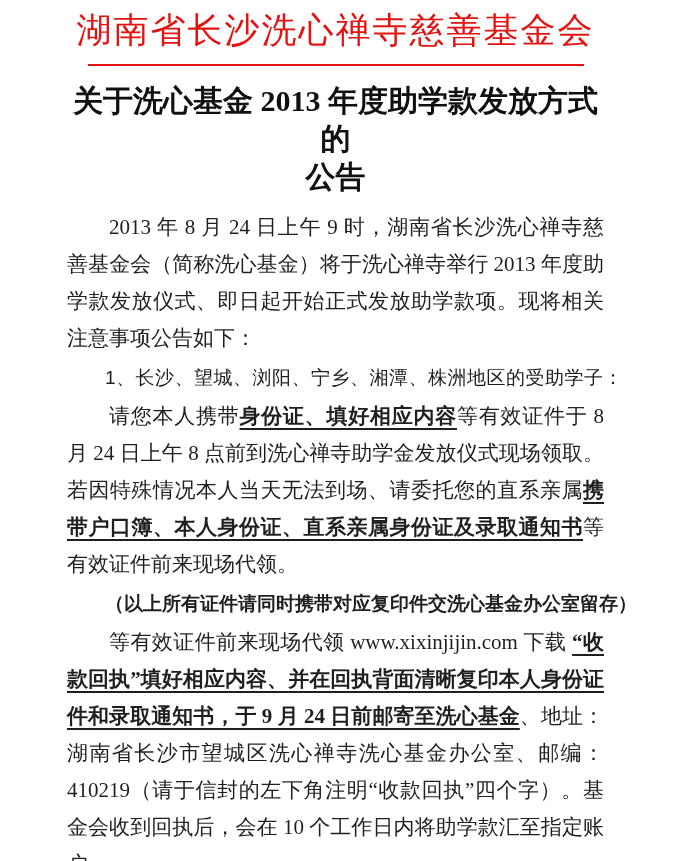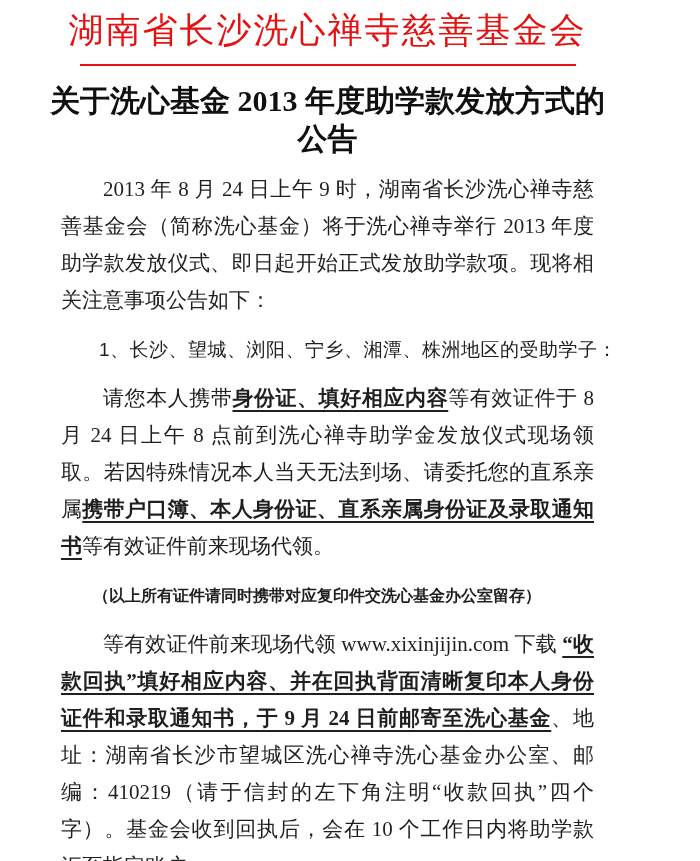--- a/index.html
+++ b/index.html
@@ -10,21 +10,21 @@
   body{
     width:700px;height:861px;
     background:#ffffff;
     font-family:"Liberation Serif","DejaVu Serif",serif;
     color:var(--ink);
     overflow:hidden;
   }
   .page{
     box-sizing:border-box;
     width:700px;height:861px;
-    padding:8px 94px 0 49px;
+    padding:8px 94px 0 65px;
   }
   
   .org-header{
     margin-top:2px;
     text-align:center;
     color:var(--accent);
     font-size:35px;
     line-height:42px;
     letter-spacing:2px;
     white-space:nowrap;
@@ -45,38 +45,38 @@
     color:#101010;
   }
   
   .body-text{
     margin-top:13px;
     font-size:21px;
     line-height:37px;
     text-align:justify;
   }
   .body-text p{
-    margin:12px;
+    margin:2px;
     text-indent:2em;
   }
   .sec-heading{
     margin:0;
     text-indent:2em;
     font-family:"Liberation Sans","DejaVu Sans",sans-serif;
     font-weight:400;
     font-size:19px;
     line-height:37px;
     letter-spacing:0.5px;
     white-space:nowrap;
   }
   .note-line{
     margin:0;
     text-indent:0;
     font-weight:700;
-    font-size:16px;
+    font-size:19px;
     line-height:37px;
     white-space:nowrap;
   }
   .bu{
     font-weight:700;
     text-decoration:underline;
     text-decoration-thickness:2px;
     text-underline-offset:5px;
   }
 </style>

